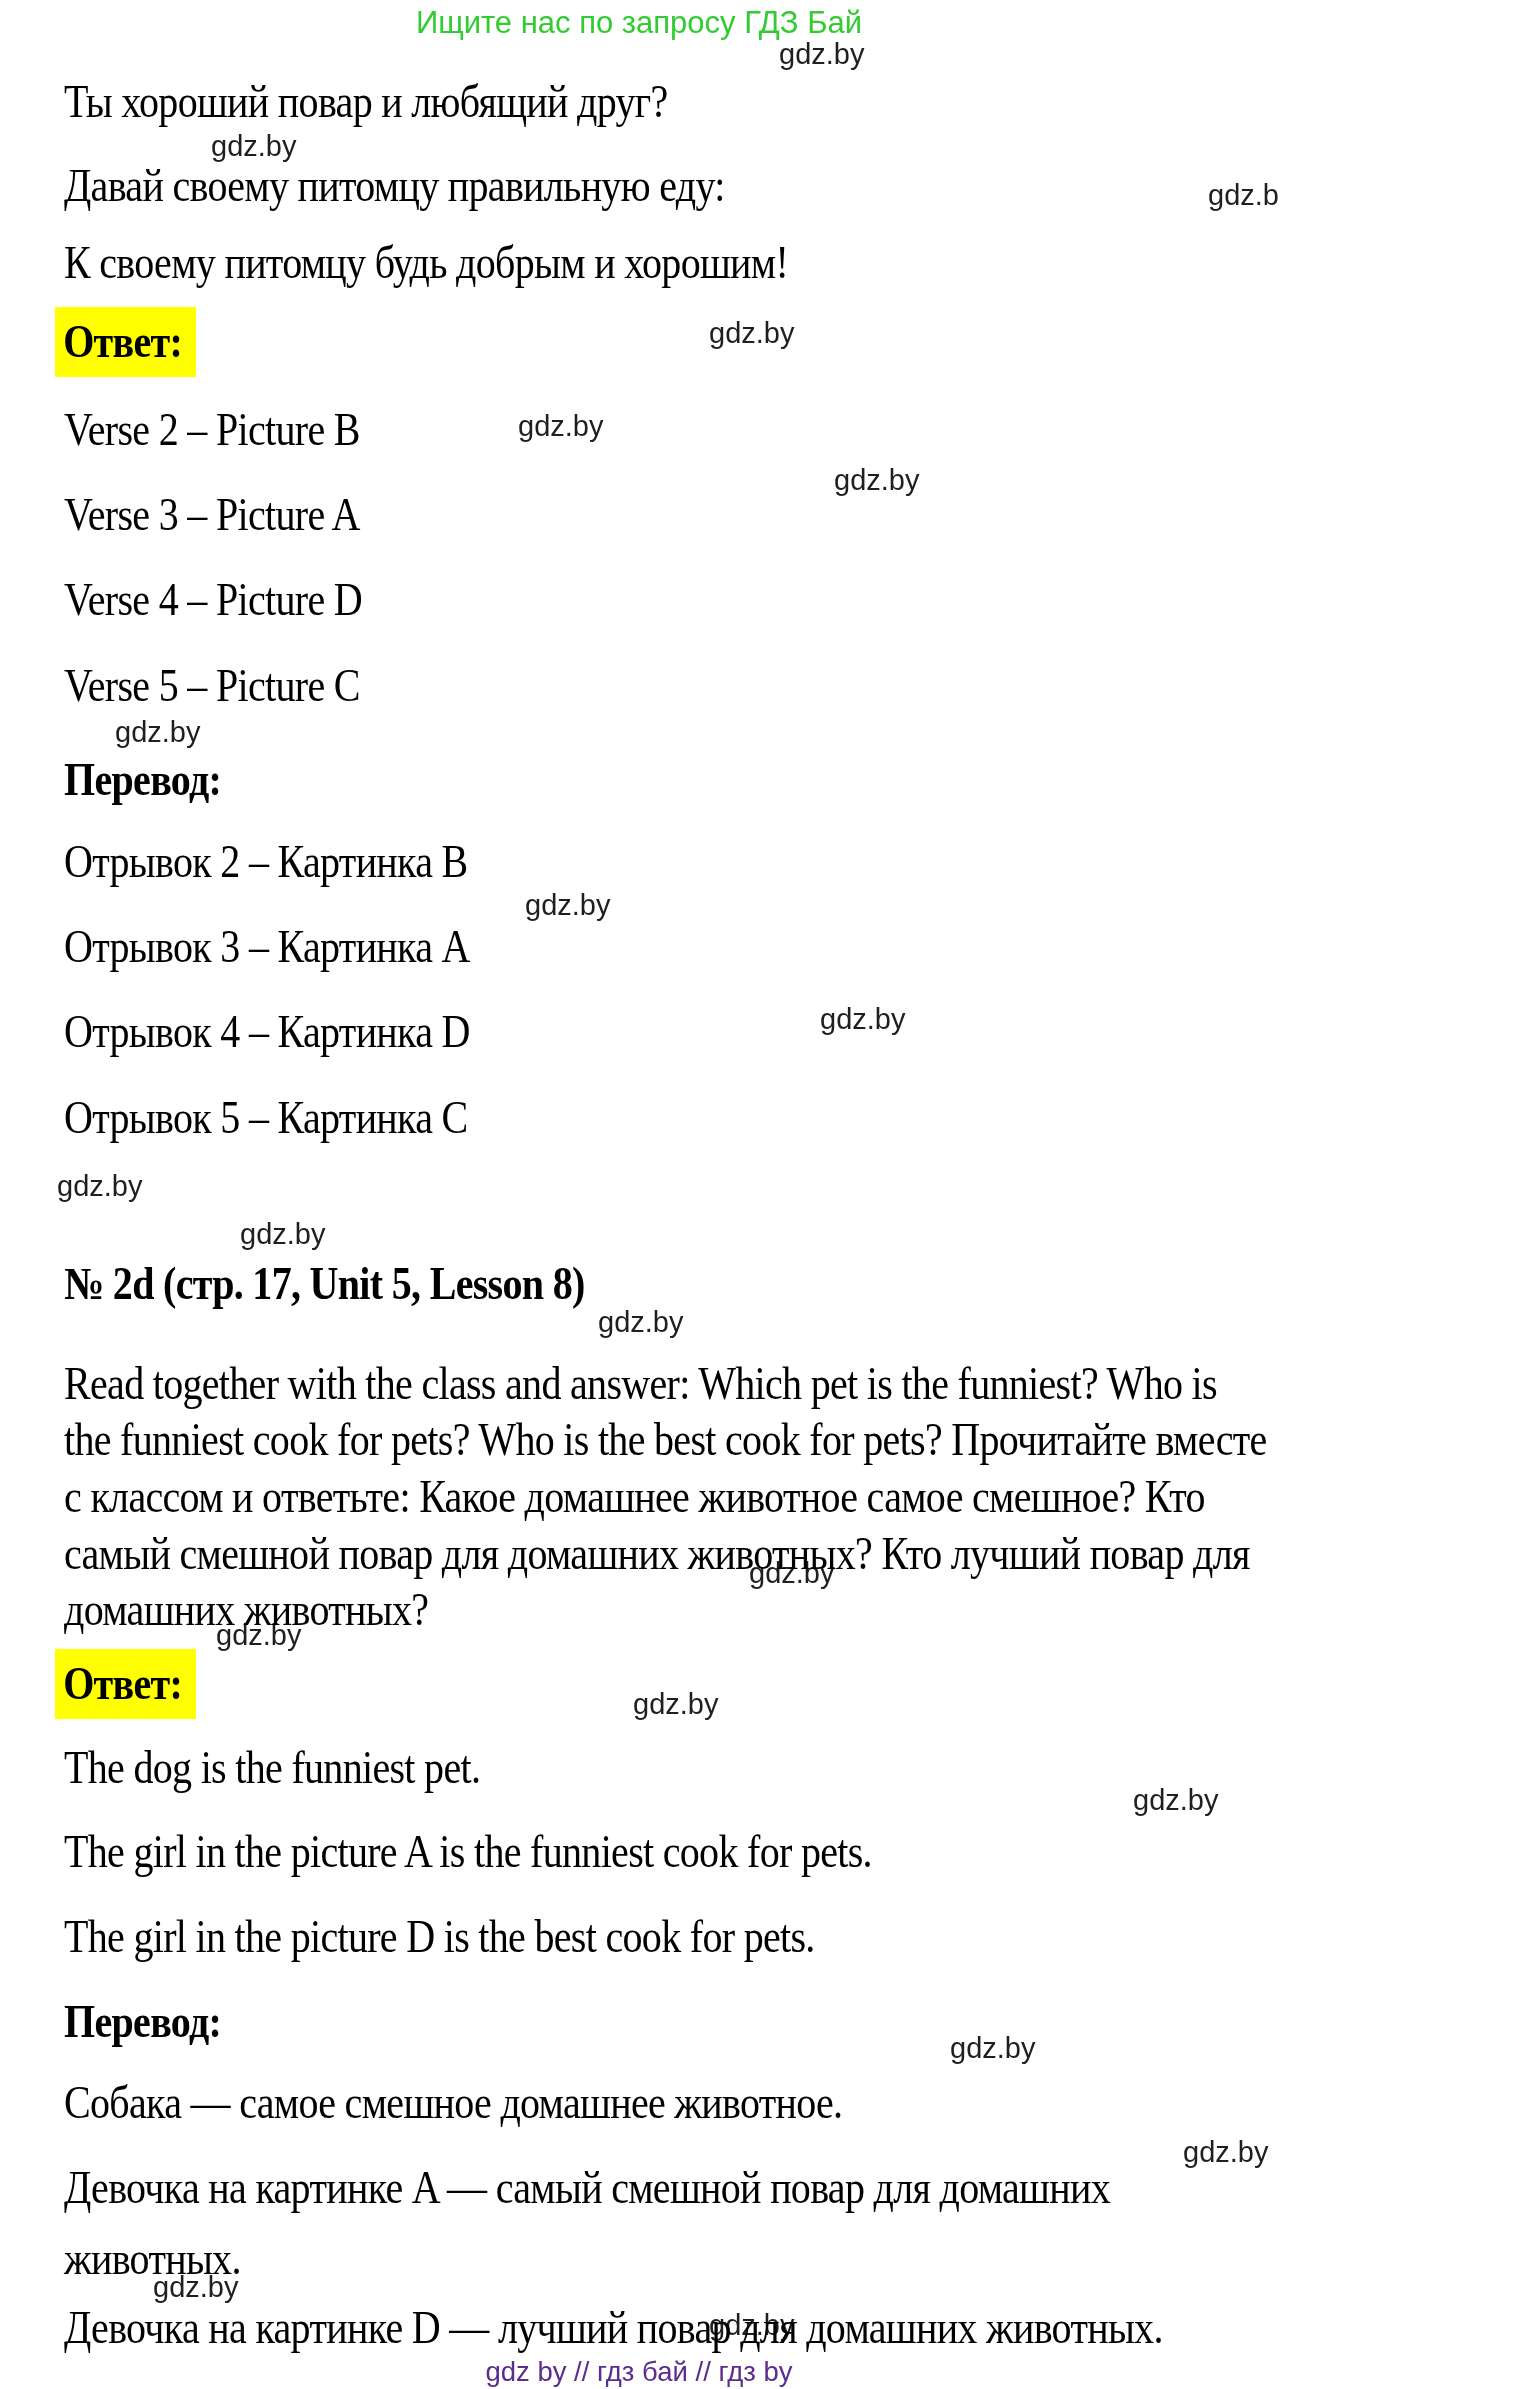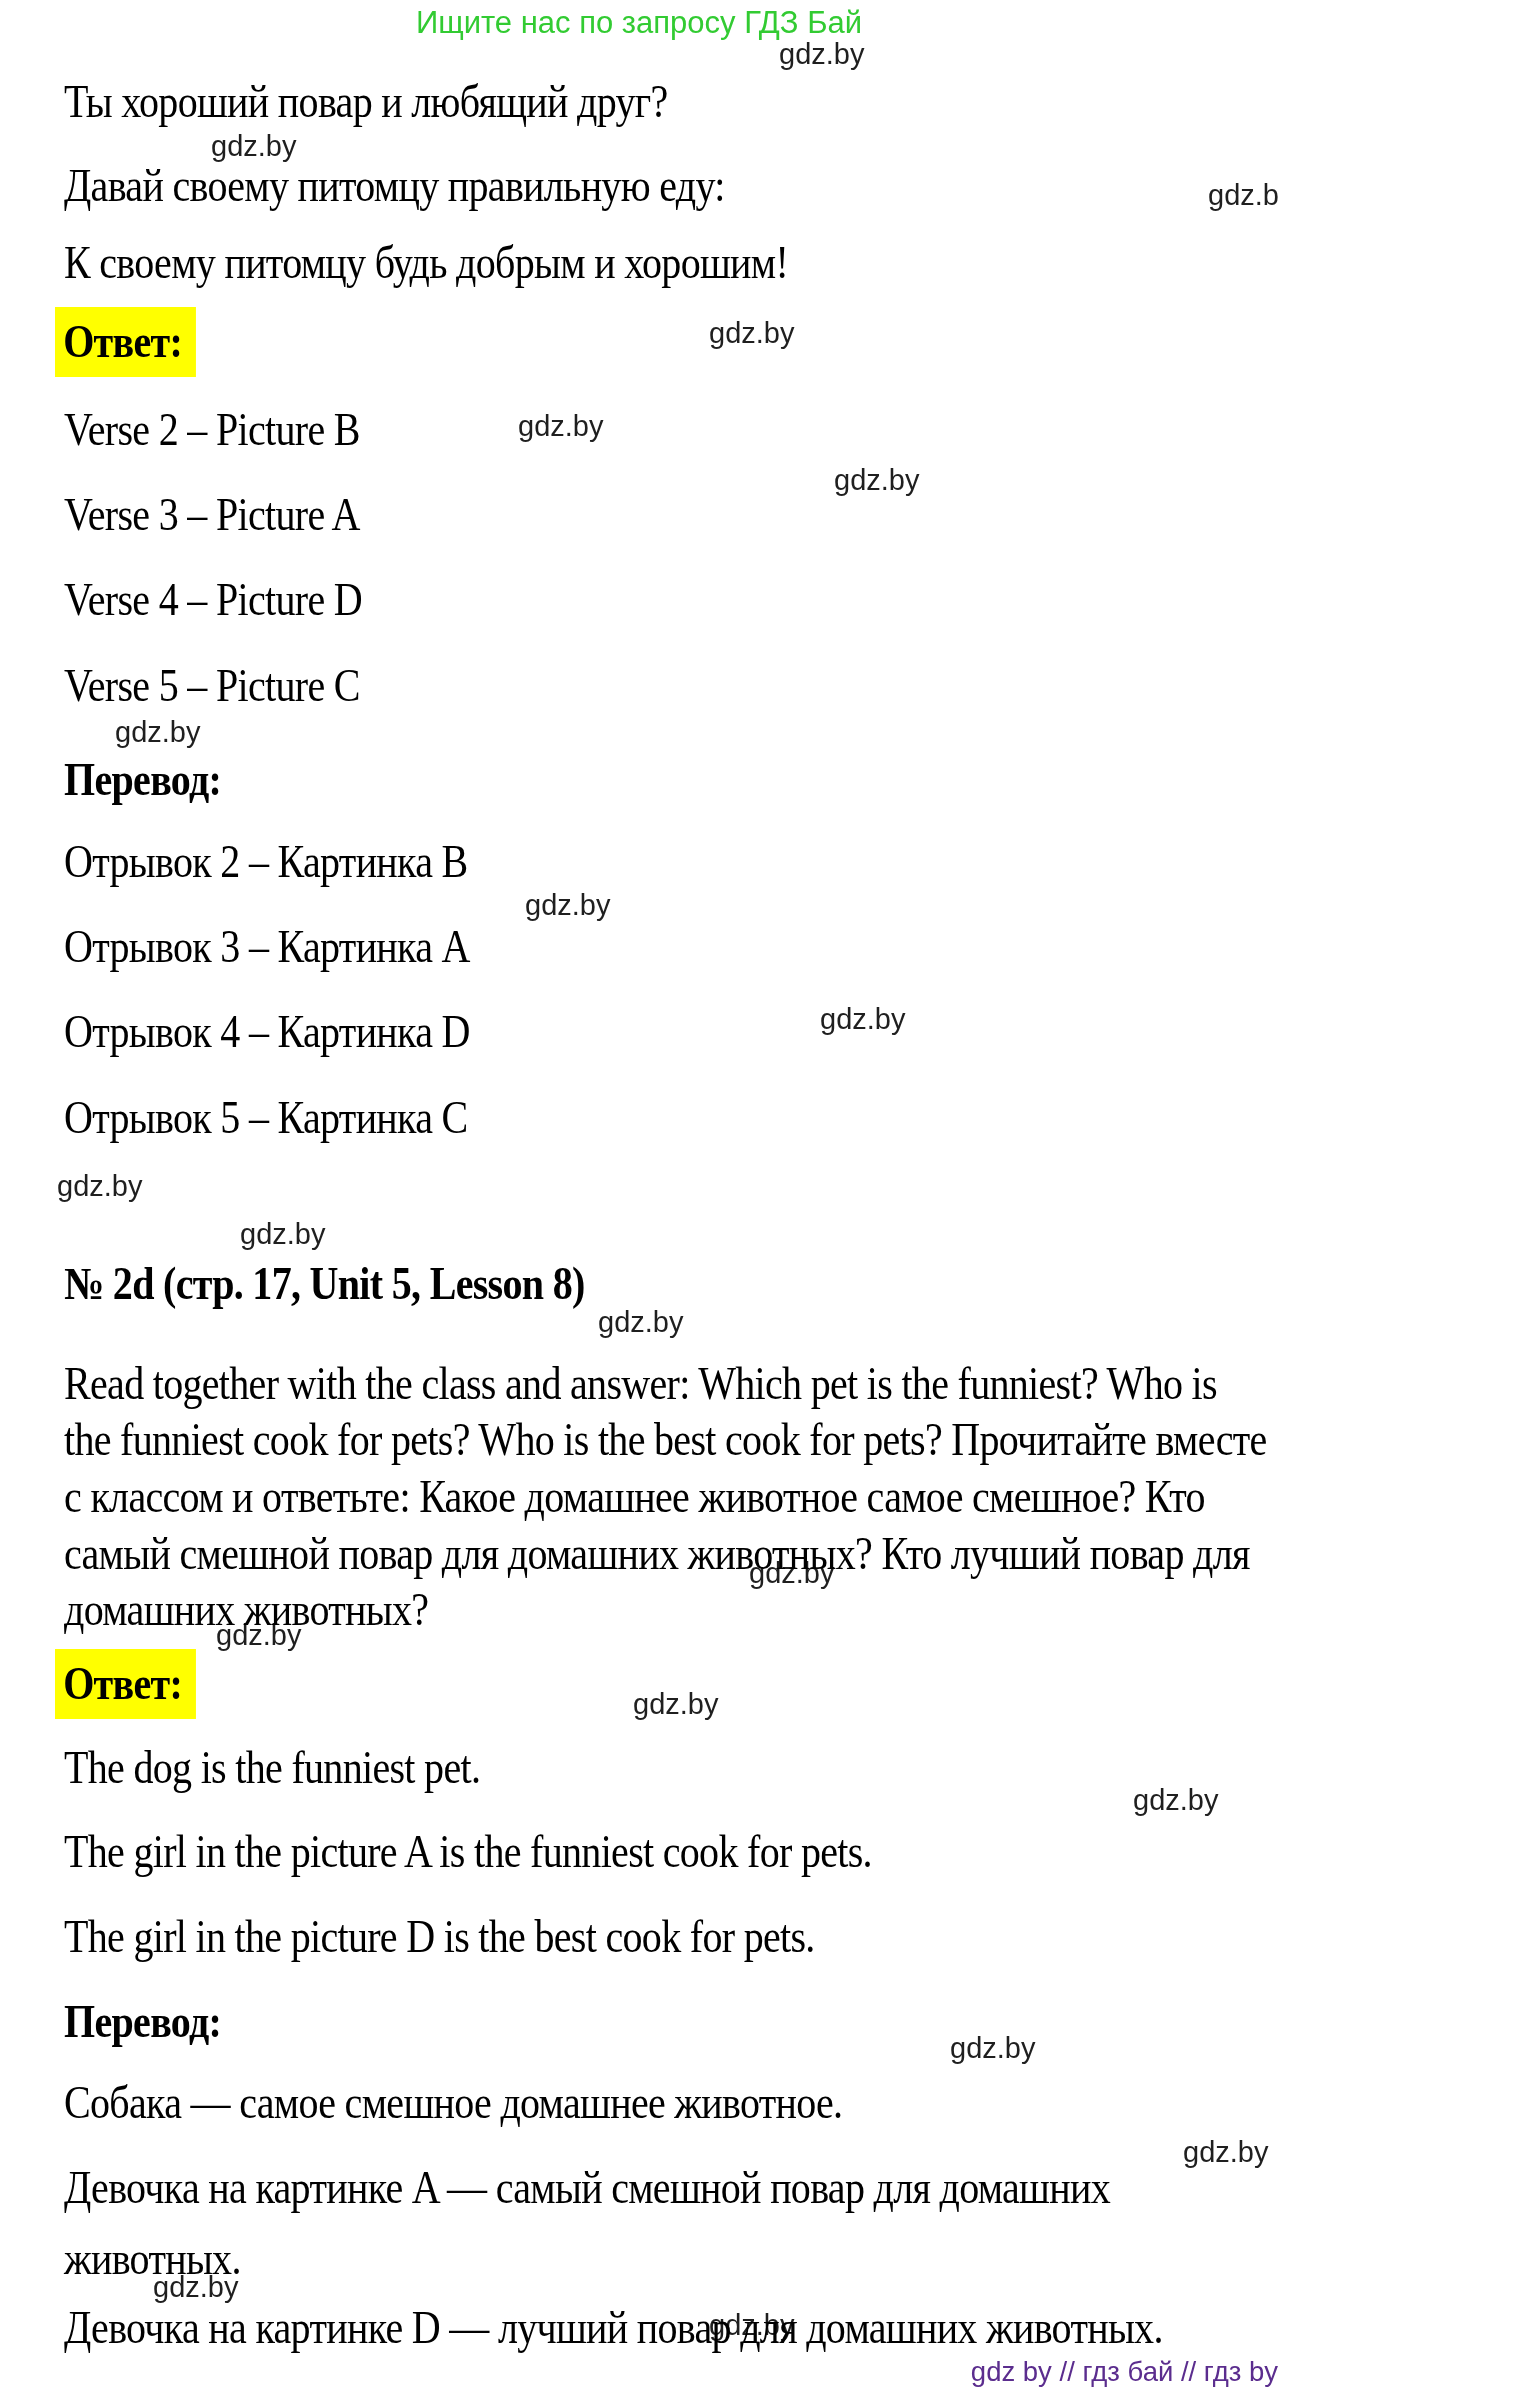--- a/index.html
+++ b/index.html
@@ -40,21 +40,21 @@
   }
   .bold { font-weight:bold; }
   .hl {
     background:#ffff00;
     padding:7.9px 15.7px 9.4px 9.4px;
     left:55px;
   }
   .promo-footer {
     position:absolute;
     top:2356px; left:0; right:0;
-    text-align:right;
+    text-align:center;
     font-family:"Liberation Sans", sans-serif;
     font-size:27.5px;
     color:#5b2d8e;
     white-space:nowrap;
   }
 </style>
 </head>
 <body>
 
 <div class="page">

